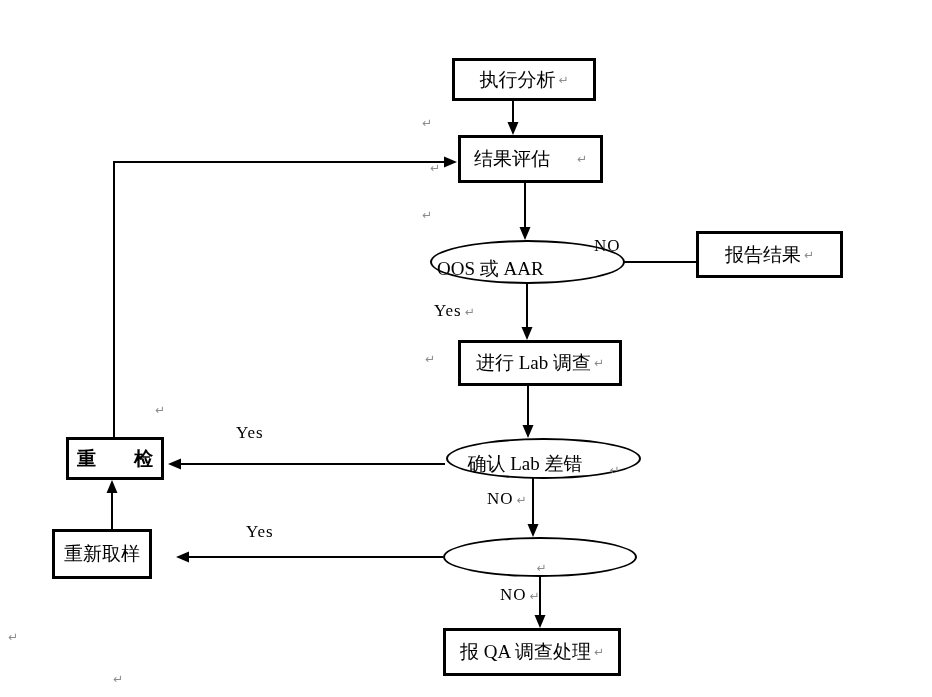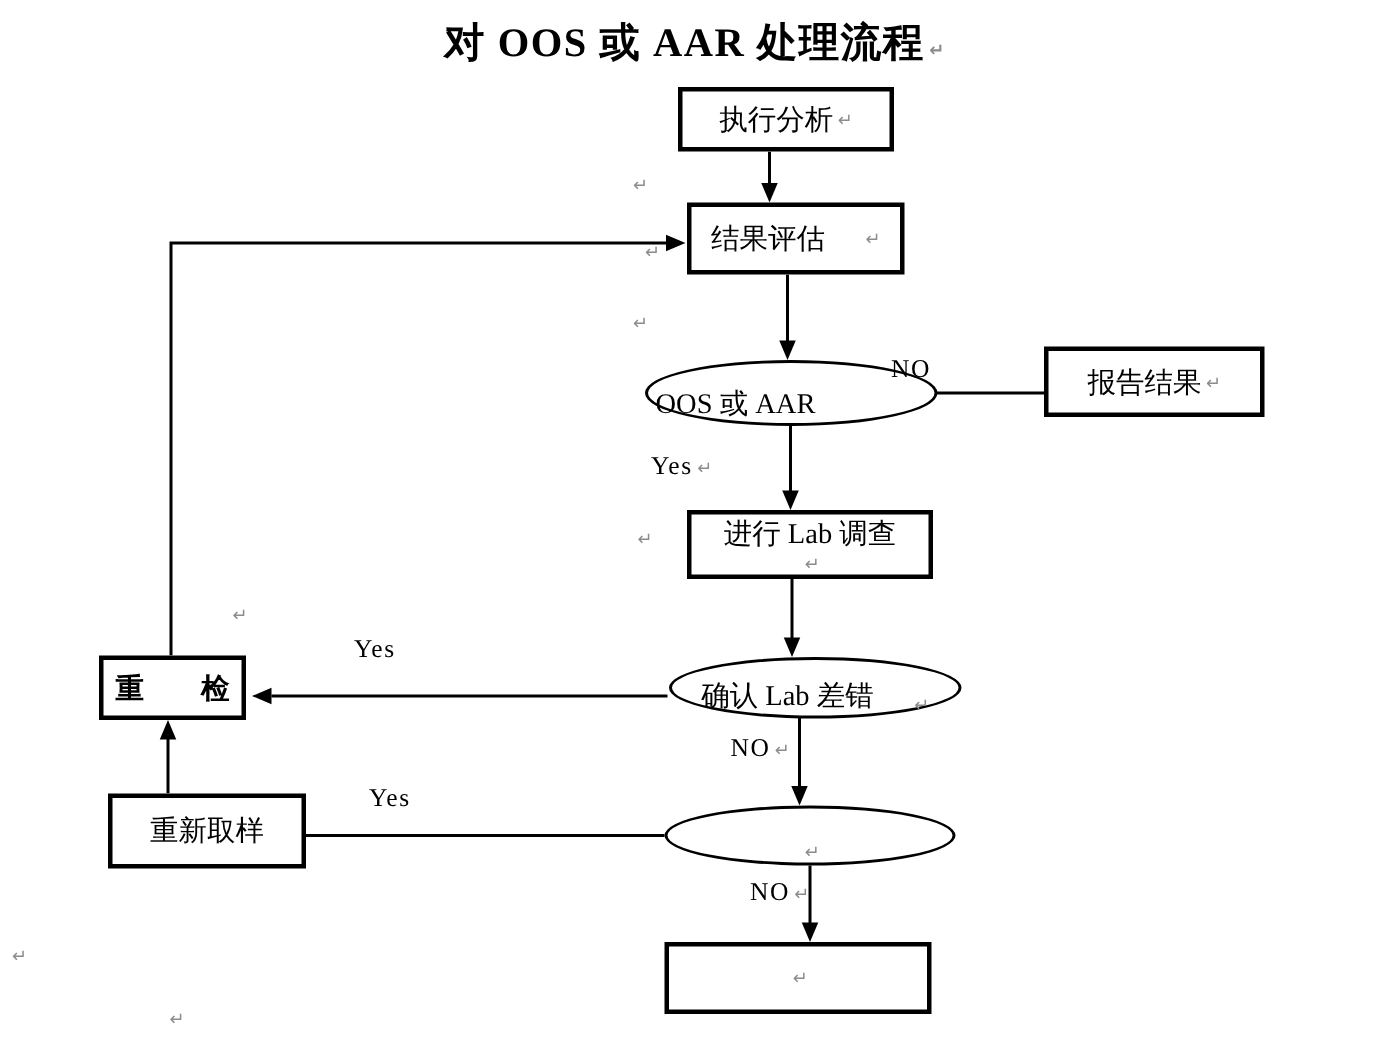--- a/index.html
+++ b/index.html
@@ -22,23 +22,23 @@
     display:flex;align-items:flex-end;justify-content:center;
     font-size:19px;white-space:nowrap;
   }
   .edge-label{position:absolute;font-size:17px;letter-spacing:1px;white-space:nowrap;}
   .pilcrow{color:#8c8c8c;font-size:12px;margin-left:3px;font-family:"DejaVu Sans",sans-serif;}
   .pilcrow.float{position:absolute;margin:0;}
   
   #n-exec    {left:452px;top:58px;width:144px;height:43px;}
   #n-eval    {left:458px;top:135px;width:145px;height:48px;gap:24px;}
   #n-report  {left:696px;top:231px;width:147px;height:47px;}
-  #n-lab     {left:458px;top:340px;width:164px;height:46px;flex-direction:column;}
+  #n-lab     {left:458px;top:340px;width:164px;height:46px;}
   #n-recheck {left:66px;top:437px;width:98px;height:43px;font-weight:bold;}
-  #n-resample{left:72px;top:529px;width:132px;height:50px;}
+  #n-resample{left:52px;top:529px;width:100px;height:50px;}
   #n-qa      {left:443px;top:628px;width:178px;height:48px;}
   #e-oos     {left:430px;top:240px;width:195px;height:44px;justify-content:flex-start;padding-left:5px;}
   #e-lab     {left:446px;top:438px;width:195px;height:41px;gap:24px;}
   #e-sample  {left:443px;top:537px;width:194px;height:40px;}
   
   #l-no1 {left:594px;top:236px;}
   #l-yes1{left:434px;top:301px;}
   #l-yes2{left:236px;top:423px;}
   #l-no2 {left:487px;top:489px;}
   #l-yes3{left:246px;top:522px;}
@@ -89,21 +89,20 @@
     <g>
       <line x1="112" y1="529" x2="112" y2="492"></line>
       <polygon points="112,480 106.5,493 117.5,493" stroke="none"></polygon>
     </g>
     <g>
       <polyline points="114,437 114,162 445,162" fill="none"></polyline>
       <polygon points="457,162 444,156.5 444,167.5" stroke="none"></polygon>
     </g>
   </svg>
 
-  <h1 class="title"><span>对 OOS 或 AAR 处理流程</span><span class="pilcrow">↵</span></h1>
 
   <div class="box" id="n-exec">
     <span>执行分析</span>
       <span class="pilcrow">↵</span>
   </div>
   <div class="box" id="n-eval">
     <span>结果评估</span>
       <span class="pilcrow">↵</span>
   </div>
   <div class="box" id="n-report">
@@ -114,20 +113,21 @@
     <span>进行 Lab 调查</span>
       <span class="pilcrow">↵</span>
   </div>
   <div class="box" id="n-recheck">
     <span>重　　检</span>
   </div>
   <div class="box" id="n-resample">
     <span>重新取样</span>
   </div>
   <div class="box" id="n-qa">
+    <span>报 QA 调查处理</span>
       <span class="pilcrow">↵</span>
   </div>
 
   <div class="ellipse" id="e-oos">
     <span>OOS 或 AAR</span>
   </div>
   <div class="ellipse" id="e-lab">
     <span>确认 Lab 差错</span>
       <span class="pilcrow">↵</span>
   </div>

